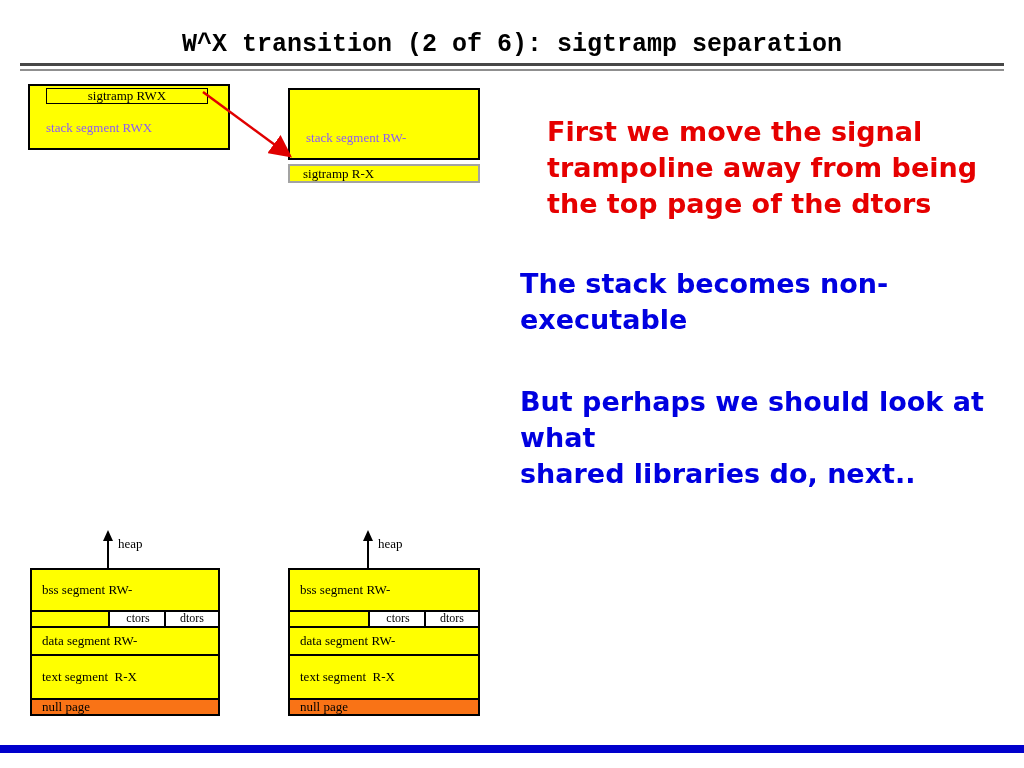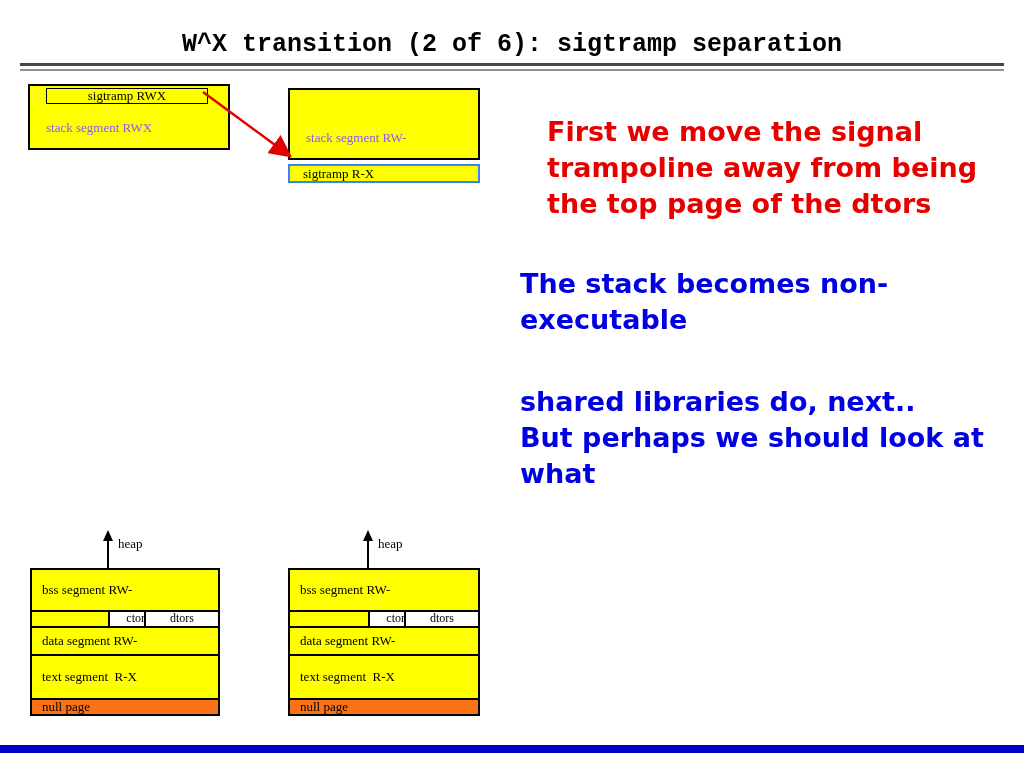--- a/index.html
+++ b/index.html
@@ -12,21 +12,21 @@
               border-top:3px solid #474747;border-bottom:2px solid #8f8f8f;}
 
   .ybox{position:absolute;background:#ffff00;border:2px solid #000;box-sizing:border-box;}
   .box-label{position:absolute;left:16px;bottom:12px;font-size:13px;color:#8b5cf6;white-space:pre;}
 
   .inner-box{position:absolute;left:16px;top:2px;width:162px;height:16px;background:#ffff00;
              border:1px solid #000;box-sizing:border-box;text-align:center;
              font-size:13px;line-height:14px;}
 
   .sigtramp-rx{position:absolute;left:288px;top:164px;width:192px;height:19px;background:#ffff00;
-               border:2px solid #3b82f6;box-sizing:border-box;font-size:13px;line-height:16px;
+               border:2px solid #a3a3a3;box-sizing:border-box;font-size:13px;line-height:16px;
                padding-left:13px;}
 
   .note{position:absolute;left:520px;font-family:"DejaVu Sans", sans-serif;font-weight:bold;
         font-size:27px;line-height:36px;}
   .note-red{color:#e60000;}
   .note-blue{color:#0000e0;}
 
   .memmap{position:absolute;width:190px;}
   .memmap .heap-arrow{position:absolute;top:0;}
   .memmap .heap-label{position:absolute;top:6px;font-size:13px;color:#000;}
@@ -36,21 +36,21 @@
   .mrow + .mrow{margin-top:-2px;}
   .mrow .lbl{position:absolute;left:10px;top:50%;transform:translateY(-50%);}
   .row-bss{height:44px;}
   .row-cd{height:18px;}
   .row-data{height:30px;}
   .row-text{height:46px;}
   .row-null{height:18px;background:#f97316;}
   .cd-box{position:absolute;top:-2px;height:18px;background:#ffffff;border:2px solid #000;
           box-sizing:border-box;text-align:center;font-size:12px;line-height:13px;}
   .cd-ctors{left:76px;width:60px;}
-  .cd-dtors{right:-2px;width:76px;text-align:center;}
+  .cd-dtors{right:-2px;width:56px;text-align:center;}
 
   .footer-bar{position:absolute;left:0;top:745px;width:1024px;height:8px;background:#0000cc;}
   svg{display:block;}
 </style>
 </head>
 <body>
 
 <div id="slide">
 
   <div class="title">W^X transition (2 of 6): sigtramp separation</div>
@@ -78,22 +78,22 @@
 
   <div class="note note-red" style="top:114px;margin-left:27px;">
     <div>First we move the signal</div>
     <div>trampoline away from being</div>
     <div>the top page of the dtors</div>
   </div>
 
   <div class="note note-blue" style="top:266px;">The stack becomes non-executable</div>
 
   <div class="note note-blue" style="top:384px;">
+    <div>But perhaps we should look at what</div>
     <div>shared libraries do, next..</div>
-    <div>But perhaps we should look at what</div>
   </div>
 
   <div class="memmap" style="left:30px;top:530px;">
     <svg class="heap-arrow" style="left:70px;" width="16" height="40" viewBox="0 0 16 40">
       <line x1="8" y1="40" x2="8" y2="9" stroke="#000" stroke-width="2"></line>
       <polygon points="8,0 3,11 13,11" fill="#000"></polygon>
     </svg>
     <div class="heap-label" style="left:88px;">heap</div>
     <div class="stack-col">
       <div class="mrow row-bss">

